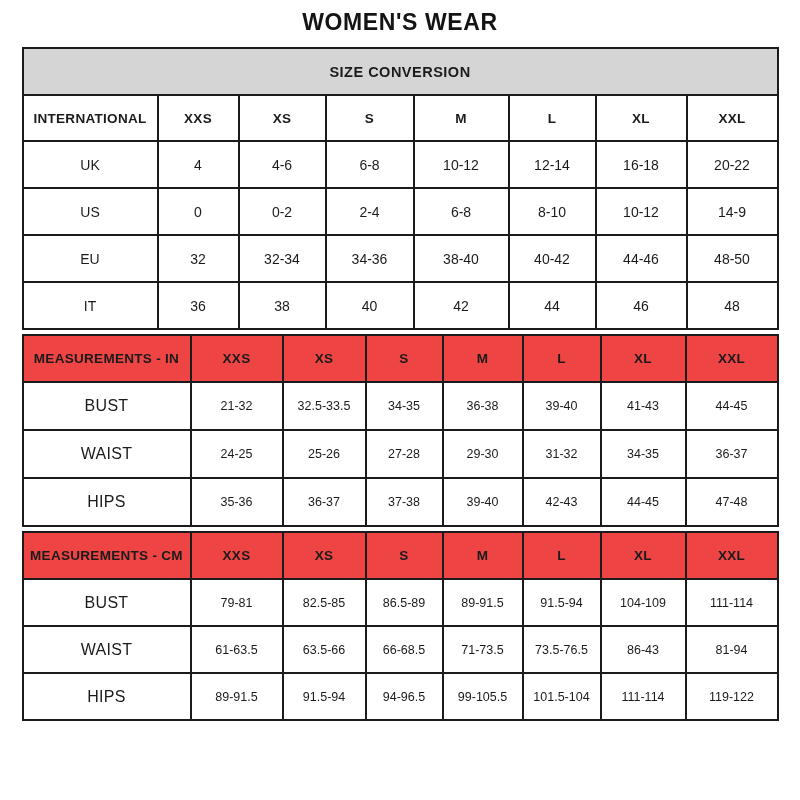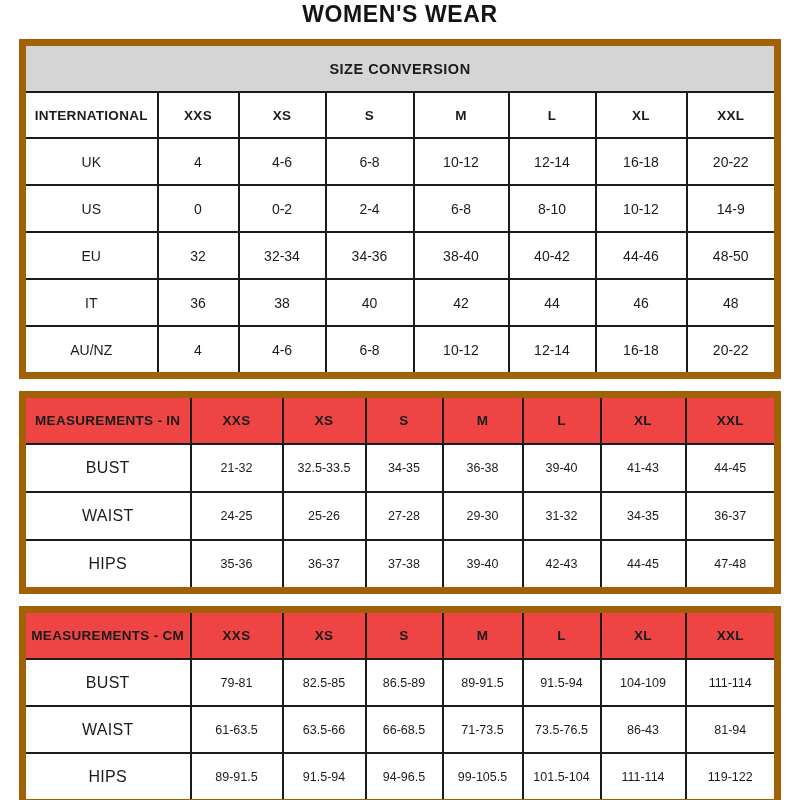--- a/index.html
+++ b/index.html
@@ -6,38 +6,38 @@
     margin: 0;
     padding: 0;
     background: #ffffff;
     font-family: "Liberation Sans", sans-serif;
   }
   .page {
     width: 800px;
     height: 800px;
     box-sizing: border-box;
     background: #ffffff;
-    padding-top: 1px;
+    padding-top: 9px;
     overflow: hidden;
   }
   .title {
     margin: 0 0 11px 0;
     text-align: center;
     font-size: 23px;
     font-weight: 700;
     letter-spacing: 0.6px;
     color: #141414;
   }
   table {
     border-collapse: collapse;
     table-layout: fixed;
     width: 755px;
-    margin: 0 auto 12px auto;
+    margin: 0 auto 4px auto;
     color: #1b1b1b;
-    border: 7px solid #a16207;
+    border: 2px solid #a16207;
   }
   td, th {
     border: 2px solid #1b1b1b;
     text-align: center;
     vertical-align: middle;
     padding: 0 2px;
     overflow: hidden;
     white-space: nowrap;
   }
   .banner th {
@@ -141,30 +141,20 @@
       <tr class="datarow">
         <td class="lbl">IT</td>
         <td>36</td>
         <td>38</td>
         <td>40</td>
         <td>42</td>
         <td>44</td>
         <td>46</td>
         <td>48</td>
       </tr>
-      <tr class="datarow">
-        <td class="lbl">AU/NZ</td>
-        <td>4</td>
-        <td>4-6</td>
-        <td>6-8</td>
-        <td>10-12</td>
-        <td>12-14</td>
-        <td>16-18</td>
-        <td>20-22</td>
-      </tr>
     </tbody>
   </table>
 
   <table class="t23 t2">
     <colgroup>
       <col style="width:168px">
         <col style="width:92px">
         <col style="width:83px">
         <col style="width:77px">
       <col style="width:80px">

